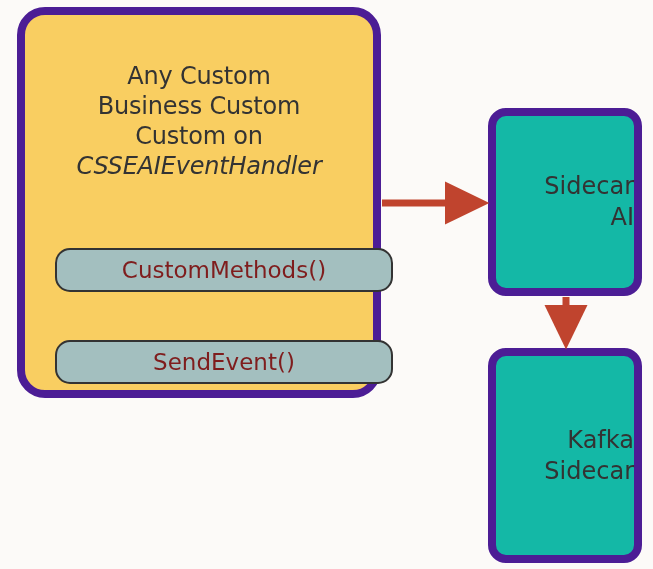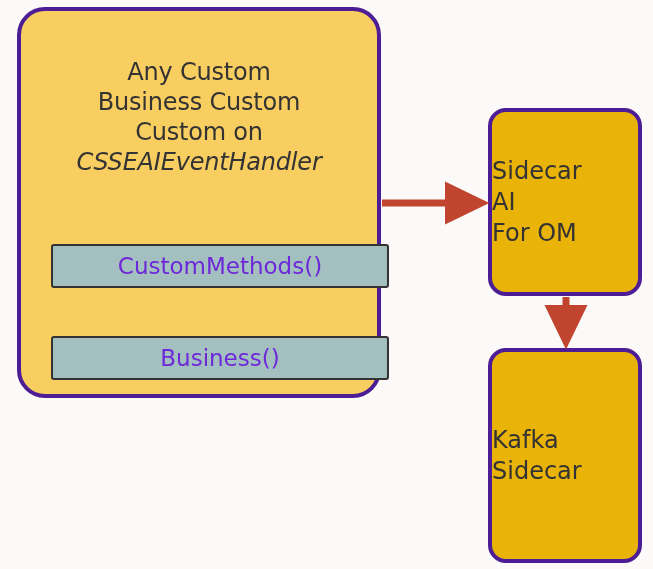--- a/index.html
+++ b/index.html
@@ -16,24 +16,24 @@
   #diagram {
     position: relative;
     width: 653px;
     height: 569px;
   }
 
   
   .node {
     position: absolute;
     box-sizing: border-box;
-    border: 4px solid #4c1d95;
+    border: 8px solid #4c1d95;
     display: flex;
     flex-direction: column;
-    align-items: flex-start;
+    align-items: flex-end;
     color: #333333;
   }
 
   
   .service-box {
     left: 17px;
     top: 7px;
     width: 364px;
     height: 391px;
     background: #F9CE61;
@@ -59,33 +59,33 @@
 
   
   .method-box {
     position: absolute;
     left: 30px;
     width: 338px;
     height: 44px;
     box-sizing: border-box;
     background: #A3BFBF;
     border: 2px solid #333333;
-    border-radius: 3px;
+    border-radius: 15px;
     display: flex;
     align-items: center;
     justify-content: center;
     font-size: 23px;
-    color: #6d28d9;
+    color: #7f1d1d;
   }
   .method-box.m0 { top: 233px; }
   .method-box.m1 { top: 325px; }
 
   
   .green-box {
-    background: #eab308;
+    background: #14b8a6;
     border-radius: 18px;
     justify-content: center;
     text-align: center;
     font-size: 24px;
     line-height: 31px;
   }
   .sidecar-box {
     left: 488px;
     top: 108px;
     width: 154px;
@@ -121,28 +121,27 @@
       <span class="ln">Business Custom</span>
       <span class="ln">Custom on</span>
       <span class="ital">CSSEAIEventHandler</span>
     </div>
 
     <div class="method-box m0">
       <span>CustomMethods()</span>
     </div>
 
     <div class="method-box m1">
-      <span>Business()</span>
+      <span>SendEvent()</span>
     </div>
   </div>
 
   <div class="node green-box sidecar-box">
     <span class="ln">Sidecar</span>
     <span class="ln">AI</span>
-    <span class="ln">For OM</span>
   </div>
 
   <div class="node green-box kafka-box">
     <span class="ln">Kafka</span>
     <span class="ln">Sidecar</span>
   </div>
 
   <svg id="arrow-layer" viewBox="0 0 653 569">
     <defs>
       <marker id="ah-right" markerWidth="7" markerHeight="7" refX="5.2" refY="3.5" orient="auto" markerUnits="strokeWidth">

